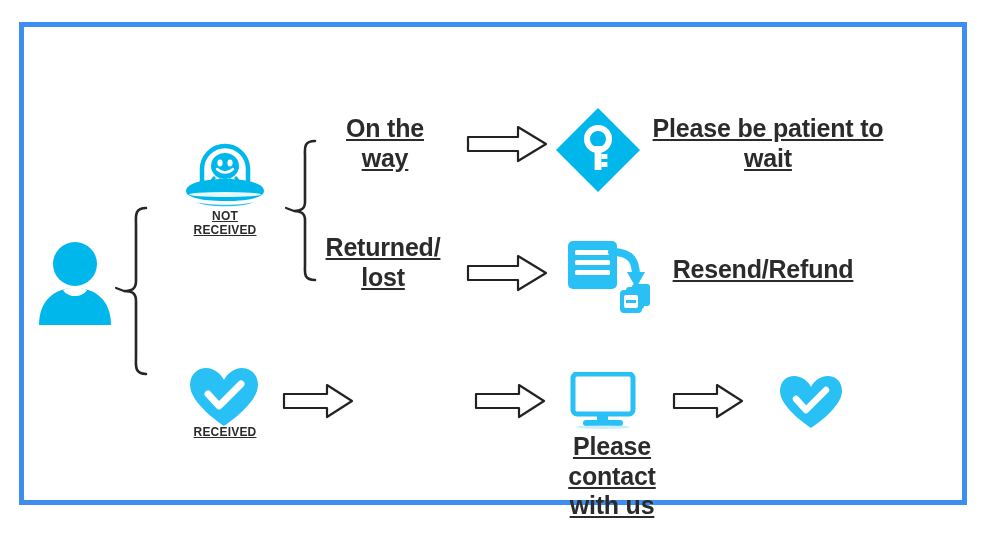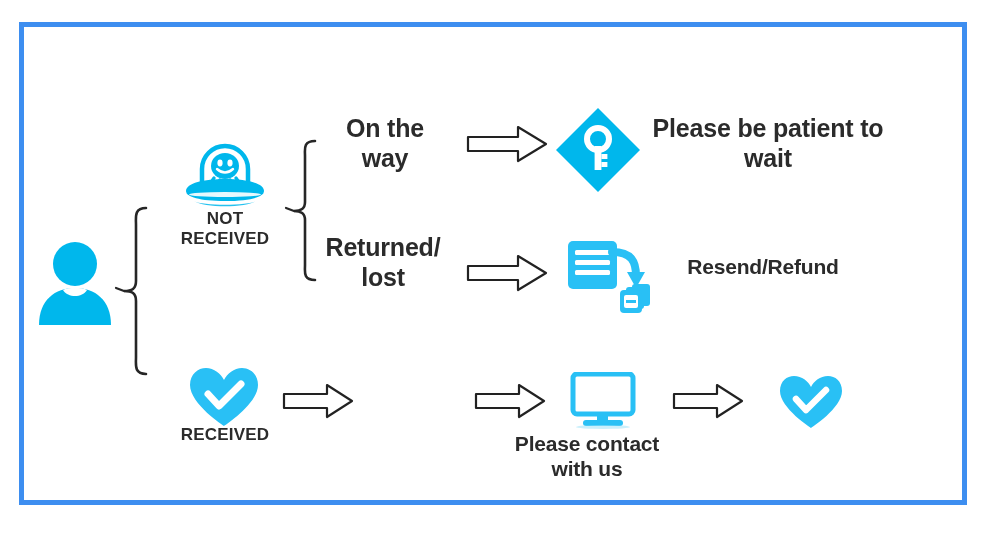--- a/index.html
+++ b/index.html
@@ -16,32 +16,32 @@
   }
   
   #frame{
     position:absolute;
     left:19px;top:22px;
     width:948px;height:483px;
     border:5px solid #3d8ef0;
     box-sizing:border-box;
     background:#ffffff;
   }
-  .abs{position:absolute;}
+  .abs{position:absolute;text-decoration:underline;}
   .txt{
     color:#2b2b2b;
     font-weight:bold;
     text-align:center;
     line-height:1.18;
     letter-spacing:-0.2px;
     white-space:pre-line;
   }
   .t-lg{font-size:25px;}
-  .t-sm{font-size:21px;}
-  .t-cap{font-size:17px;letter-spacing:0.2px;}
+  .t-sm{font-size:25px;}
+  .t-cap{font-size:12px;letter-spacing:0.2px;}
   .icon-wrap{position:absolute;}
   .arrow{position:absolute;}
   .brace{position:absolute;}
 </style>
 </head>
 <body>
 
 <div id="canvas">
   <div id="frame"></div>
 
@@ -167,21 +167,21 @@
 
   <div class="icon-wrap" style="left:570px;top:372px;width:66px;height:58px;">
     <svg width="66" height="58" viewBox="0 0 66 58">
       <rect x="3" y="2" width="60" height="40" rx="4" fill="none" stroke="#29c0f5" stroke-width="5"></rect>
       <rect x="27" y="42" width="11" height="8" fill="#29c0f5"></rect>
       <rect x="13" y="48" width="40" height="6" rx="3" fill="#29c0f5"></rect>
       <ellipse cx="33" cy="55" rx="27" ry="2" fill="#9ee2f8" opacity="0.55"></ellipse>
     </svg>
   </div>
 
-  <div class="abs txt t-sm" style="left:503px;top:432px;width:168px;">Please contact
+  <div class="abs txt t-sm" style="left:528px;top:432px;width:168px;">Please contact
 with us</div>
 
   <div class="arrow" style="left:672px;top:383px;width:72px;height:36px;">
     <svg width="72" height="36" viewBox="0 0 72 36">
       <path d="M2 11 L45 11 L45 2 L70 18 L45 34 L45 25 L2 25 Z" fill="#ffffff" stroke="#222222" stroke-width="2.2" stroke-linejoin="round"></path>
     </svg>
   </div>
 
   <div class="icon-wrap" style="left:778px;top:374px;width:66px;height:56px;">
     <svg width="66" height="56" viewBox="0 0 66 56">

